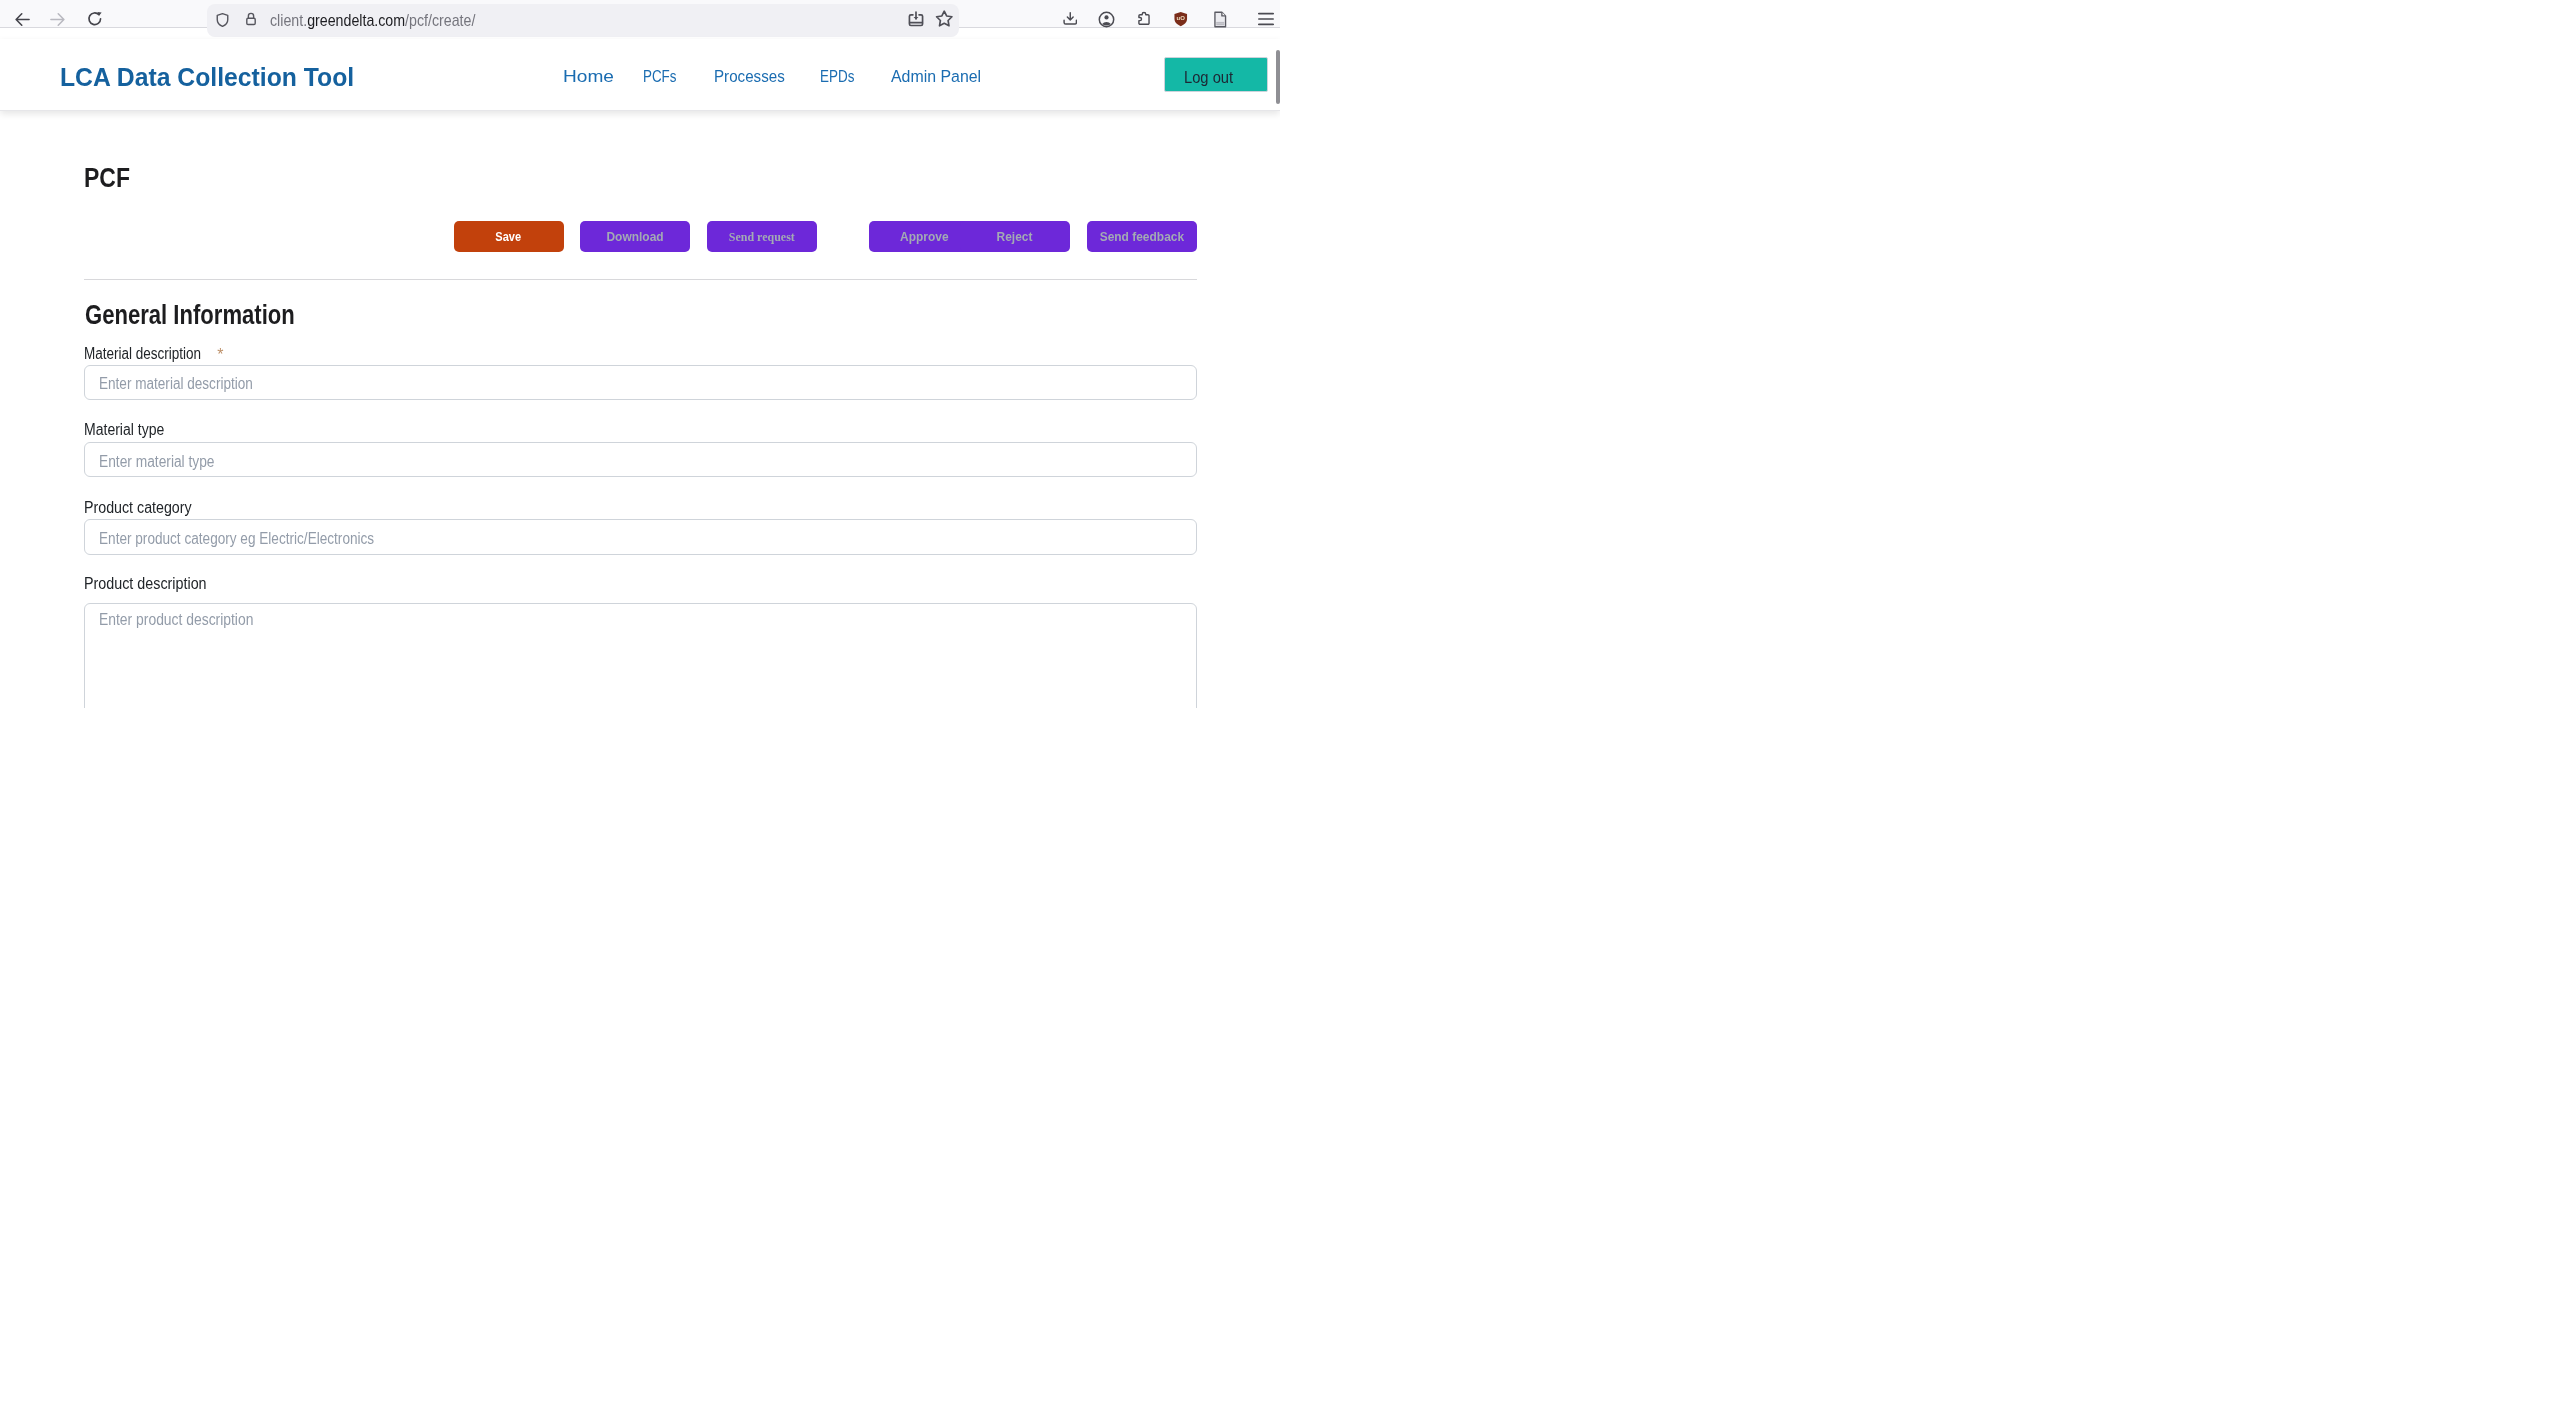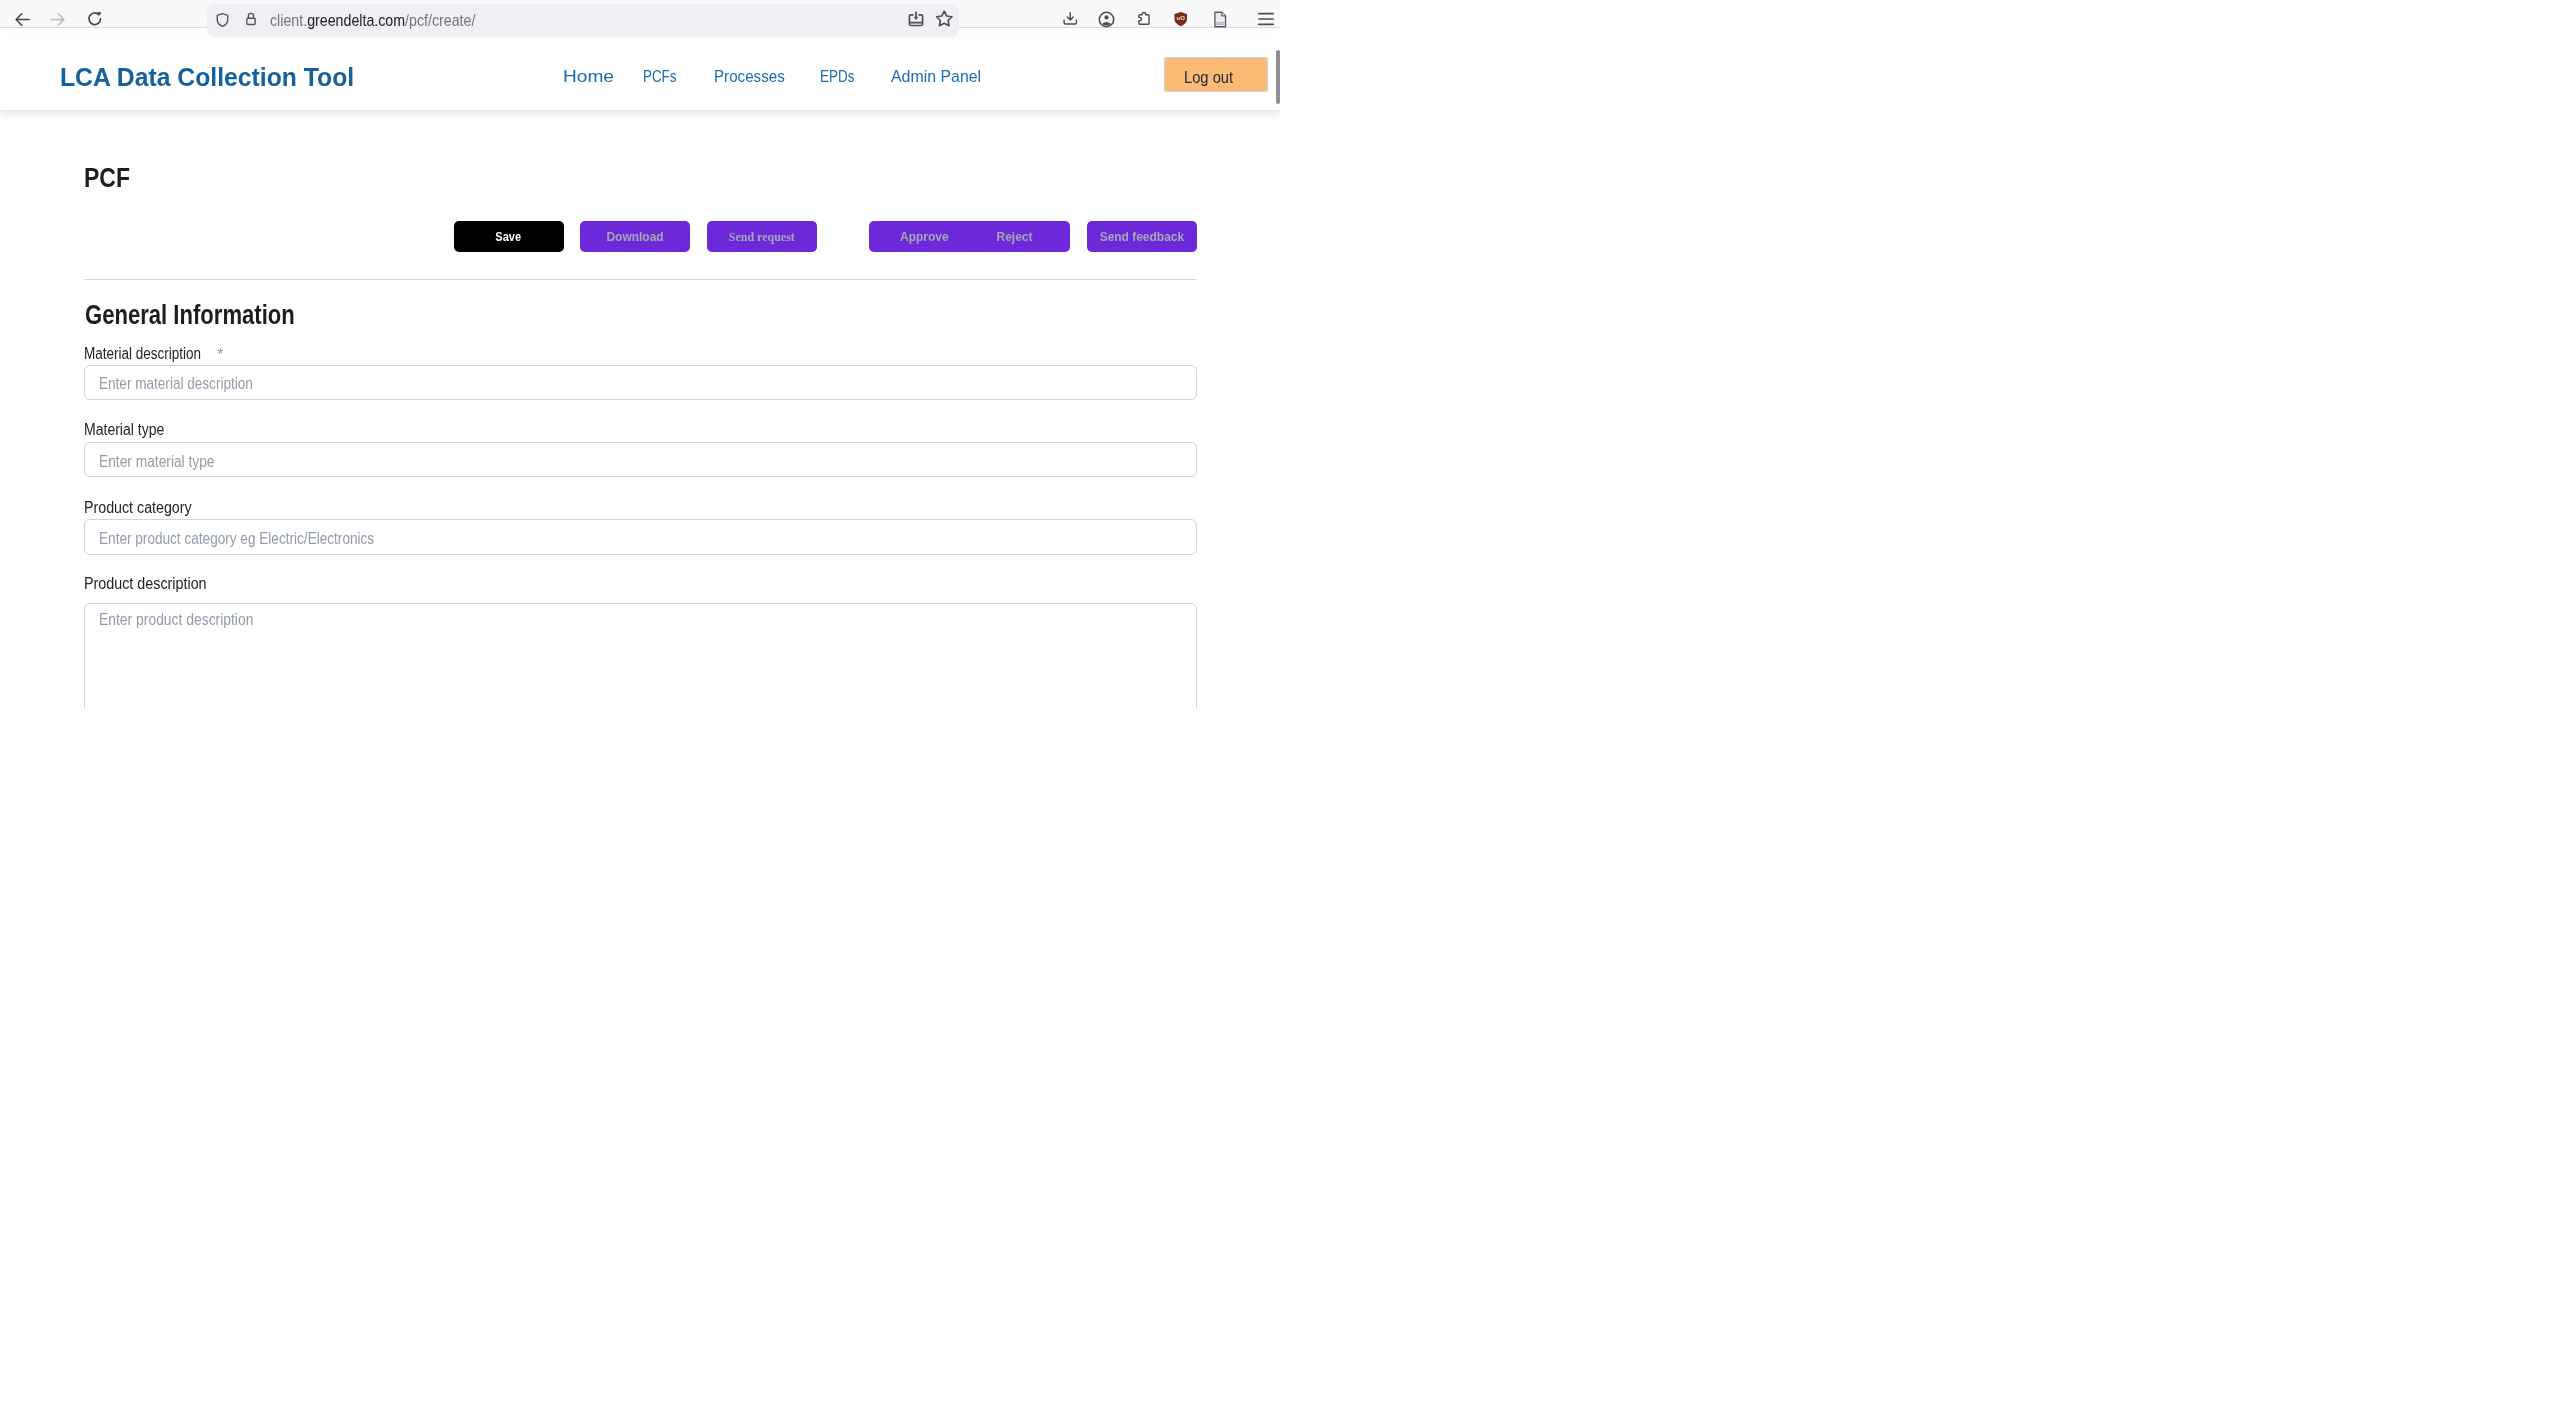--- a/index.html
+++ b/index.html
@@ -15,31 +15,31 @@
   #urlbar { position:absolute; left:206.5px; top:3.5px; width:752px; height:33px;
             background:#f0f0f4; border-radius:8px; }
 
   
   #header { position:absolute; left:0; top:39px; width:1280px; height:72px; background:#fff;
             border-bottom:1px solid #e6e6e9; box-shadow:0 3px 7px rgba(0,0,0,0.10); }
   #brand { left:59.5px; top:25.0px; font-size:26.7px; font-weight:700; color:#15619e;
            transform:scaleX(0.927); transform-origin:left top; }
   .nav { color:#1a6cb1; font-size:17.2px; top:29px; transform-origin:left top; }
   #logout { position:absolute; left:1164px; top:18px; width:103.5px; height:35px;
-            border:1px solid #ccd3db; border-radius:2px; background:#fdba74; }
+            border:1px solid #ccd3db; border-radius:2px; background:#14b8a6; }
   #logout span { position:absolute; left:19px; top:11.7px; white-space:nowrap; transform:scaleX(0.92);
                  transform-origin:left top; font-size:16px; color:#1d2734; line-height:1; }
 
   
   #pcf { left:84.3px; top:164.5px; font-size:27px; font-weight:700; color:#1d1d1f;
          transform:scaleX(0.851); transform-origin:left top; }
   .btn { position:absolute; top:220.5px; width:110px; height:31.5px; border-radius:5px;
          display:flex; align-items:center; justify-content:center; }
   .btn span { font-size:13px; font-weight:700; line-height:1; display:block; }
-  .btn.primary { background:#000000;justify-content:center; }
+  .btn.primary { background:#c2410c;justify-content:center; }
   .btn.primary span { color:#fff; transform:scaleX(0.85); }
   .btn.disabled { background:#6d28d9; }
   .btn.disabled span { color:#a3aab4; transform:scaleX(0.92); }
   #hr { left:84px; top:279px; width:1112.6px; height:1px; background:#d8d8db; }
   #gi { left:84.7px; top:300.9px; font-size:27.6px; font-weight:700; color:#1d1d1f;
         transform:scaleX(0.80); transform-origin:left top; }
   .lbl { font-size:16px; color:#212529; transform-origin:left top; }
   .field { position:absolute; left:84px; width:1112.6px; height:35.5px; background:#fff;
            border:1px solid #cfd4da; border-radius:6px; }
   .ph { position:absolute; left:12.5px; font-size:16px; color:#939ca9; line-height:1;

